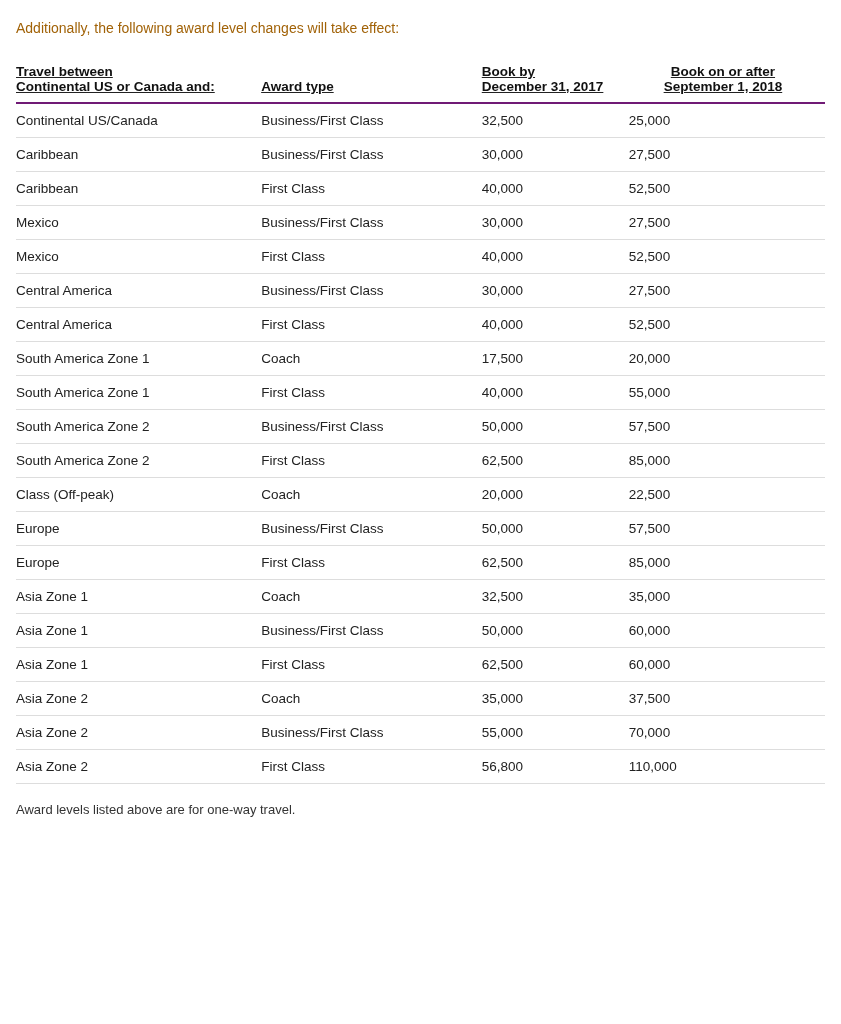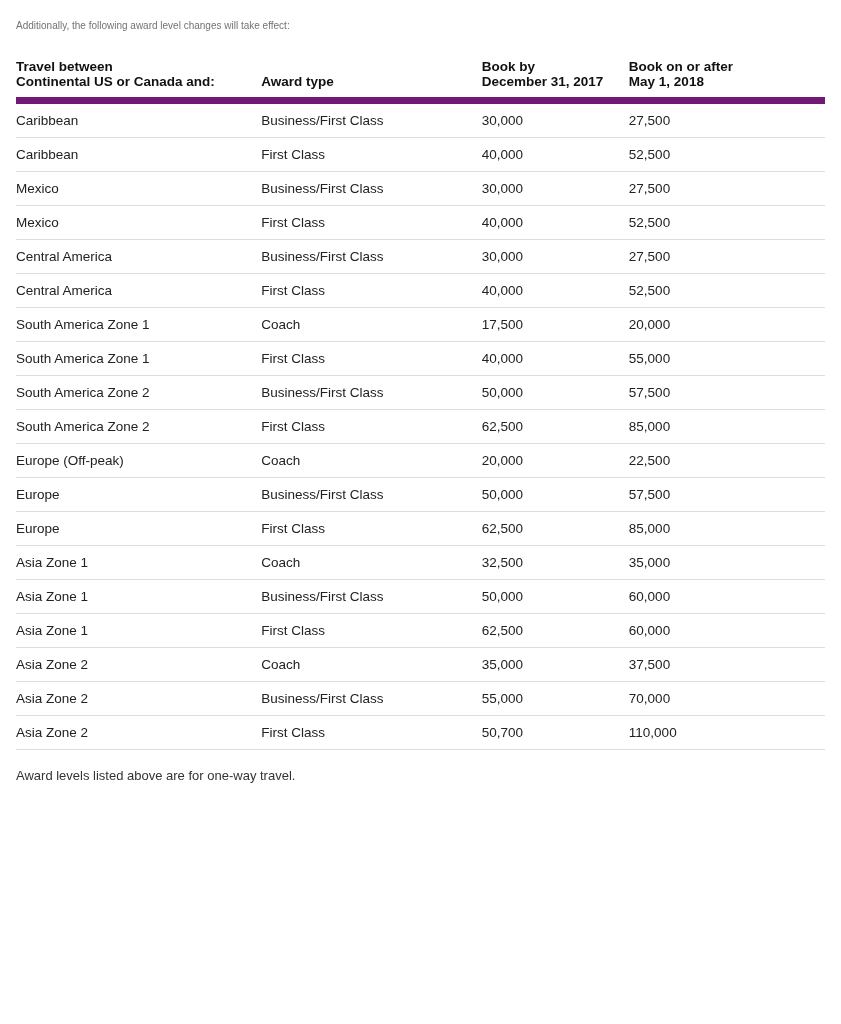--- a/index.html
+++ b/index.html
@@ -10,31 +10,32 @@
     body {
       font-family: -apple-system, BlinkMacSystemFont, 'Helvetica Neue', Arial, sans-serif;
       font-size: 14px;
       color: #222;
       background: #fff;
       padding: 20px 16px;
       width: 841px;
       min-height: 1024px;
     }
     .intro-text {
-      font-size: 10px;
-      color: #737373;
+      font-size: 14px;
+      color: #a16207;
       margin-bottom: 20px;
     }
     table {
       width: 100%;
       border-collapse: collapse;
       margin-bottom: 18px;
     }
     thead tr {
-      border-bottom: 7px solid #701a75;
+      border-bottom: 2px solid #701a75;
+      text-decoration: underline;
     }
     thead th {
       text-align: left;
       font-weight: bold;
       font-size: 13.5px;
       padding: 8px 8px 8px 0;
       vertical-align: bottom;
       color: #111;
     }
     thead th:first-child {
@@ -48,21 +49,21 @@
     }
     tbody td {
       padding: 9px 8px 9px 0;
       font-size: 13.5px;
       color: #222;
       vertical-align: middle;
     }
     .col-travel { width: 200px; }
     .col-award { width: 180px; }
     .col-book-by { width: 120px; margin-left: 9px; }
-    .col-book-after { width: 160px; }
+    .col-book-after { width: 160px; text-align: center; }
     .footer-note {
       font-size: 13px;
       color: #333;
       margin-top: 10px;
     }
   </style>
 </head>
 <body>
 
 <p class="intro-text">Additionally, the following award level changes will take effect:</p>
@@ -76,25 +77,31 @@
       </th>
       <th class="col-award">
         <span>Award type</span>
       </th>
       <th class="col-book-by">
         <span>Book by</span><br>
         <span>December 31, 2017</span>
       </th>
       <th class="col-book-after">
         <span>Book on or after</span><br>
-        <span>May 1, 2018</span>
+        <span>September 1, 2018</span>
       </th>
     </tr>
   </thead>
   <tbody id="table-body">
+  <tr>
+        <td>Continental US/Canada</td>
+        <td>Business/First Class</td>
+        <td>32,500</td>
+        <td>25,000</td>
+      </tr>
       <tr>
         <td>Caribbean</td>
         <td>Business/First Class</td>
         <td>30,000</td>
         <td>27,500</td>
       </tr>
       <tr>
         <td>Caribbean</td>
         <td>First Class</td>
         <td>40,000</td>
@@ -142,21 +149,21 @@
         <td>50,000</td>
         <td>57,500</td>
       </tr>
       <tr>
         <td>South America Zone 2</td>
         <td>First Class</td>
         <td>62,500</td>
         <td>85,000</td>
       </tr>
       <tr>
-        <td>Europe (Off-peak)</td>
+        <td>Class (Off-peak)</td>
         <td>Coach</td>
         <td>20,000</td>
         <td>22,500</td>
       </tr>
       <tr>
         <td>Europe</td>
         <td>Business/First Class</td>
         <td>50,000</td>
         <td>57,500</td>
       </tr>
@@ -192,19 +199,19 @@
       </tr>
       <tr>
         <td>Asia Zone 2</td>
         <td>Business/First Class</td>
         <td>55,000</td>
         <td>70,000</td>
       </tr>
       <tr>
         <td>Asia Zone 2</td>
         <td>First Class</td>
-        <td>50,700</td>
+        <td>56,800</td>
         <td>110,000</td>
       </tr>
     </tbody>
 </table>
 
 <p class="footer-note">Award levels listed above are for one-way travel.</p>
 
 </body></html>

